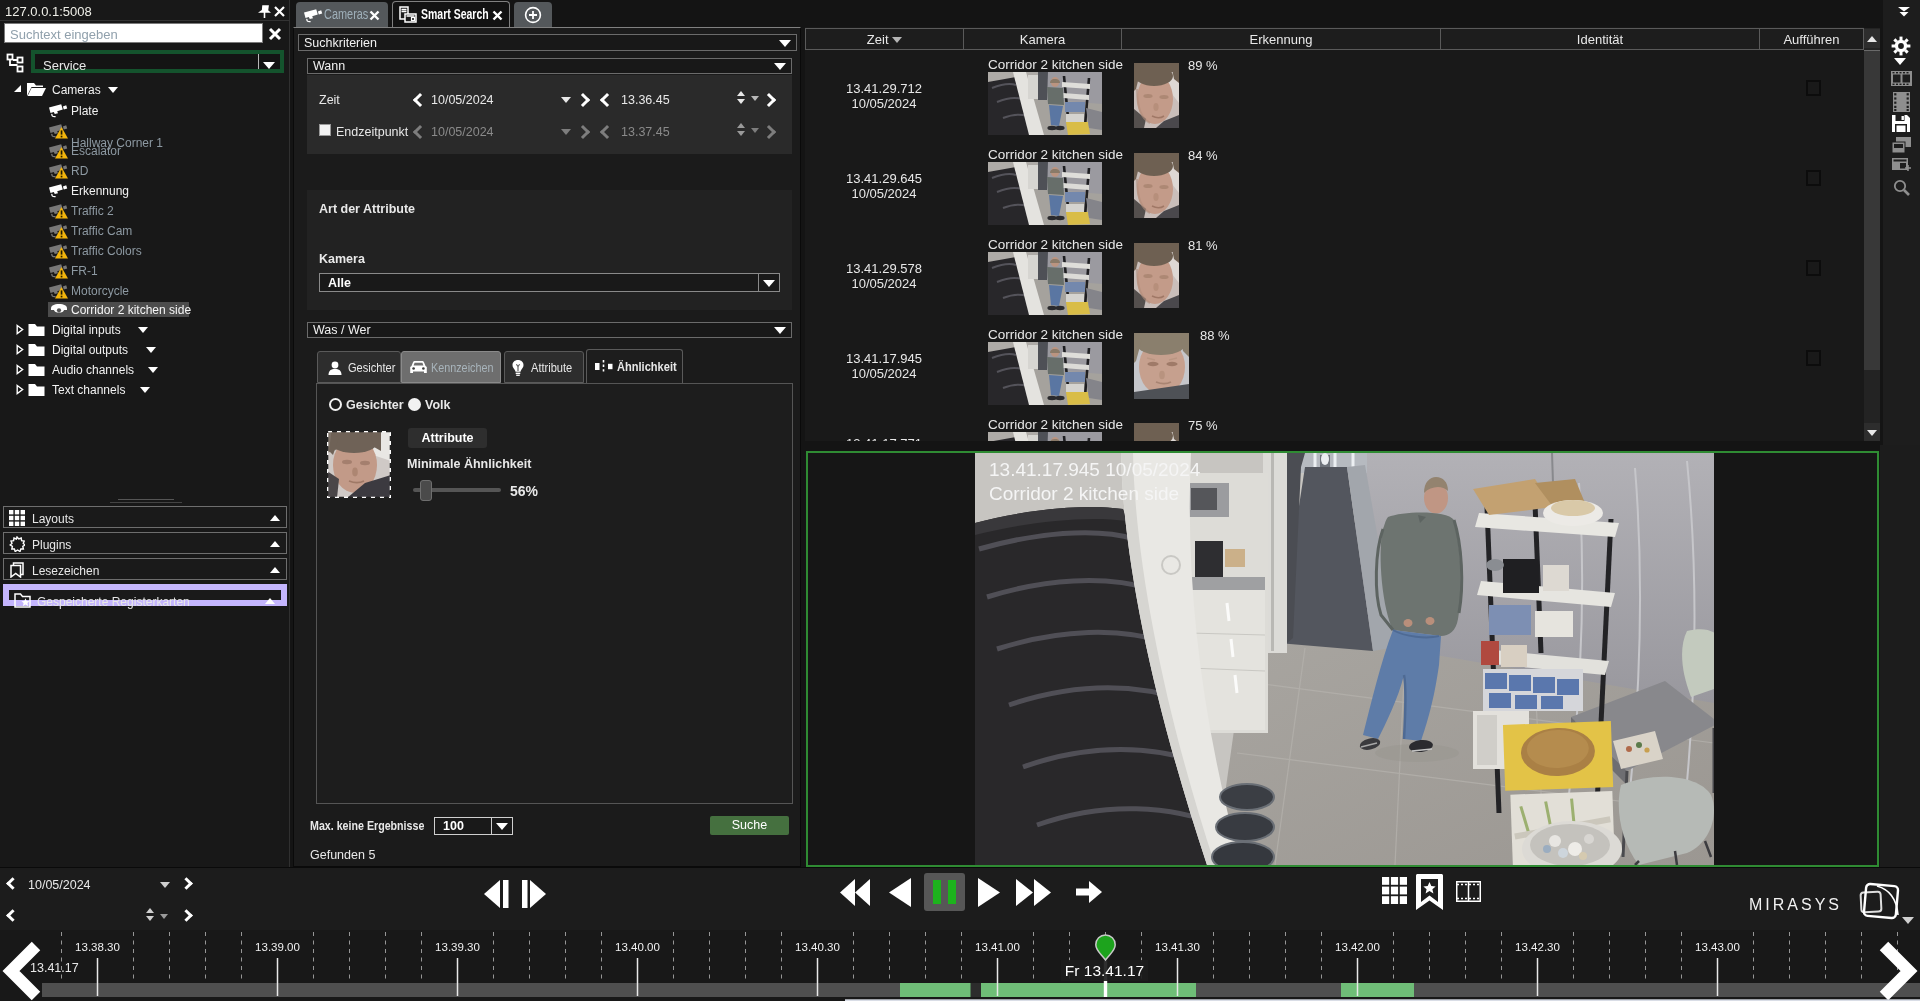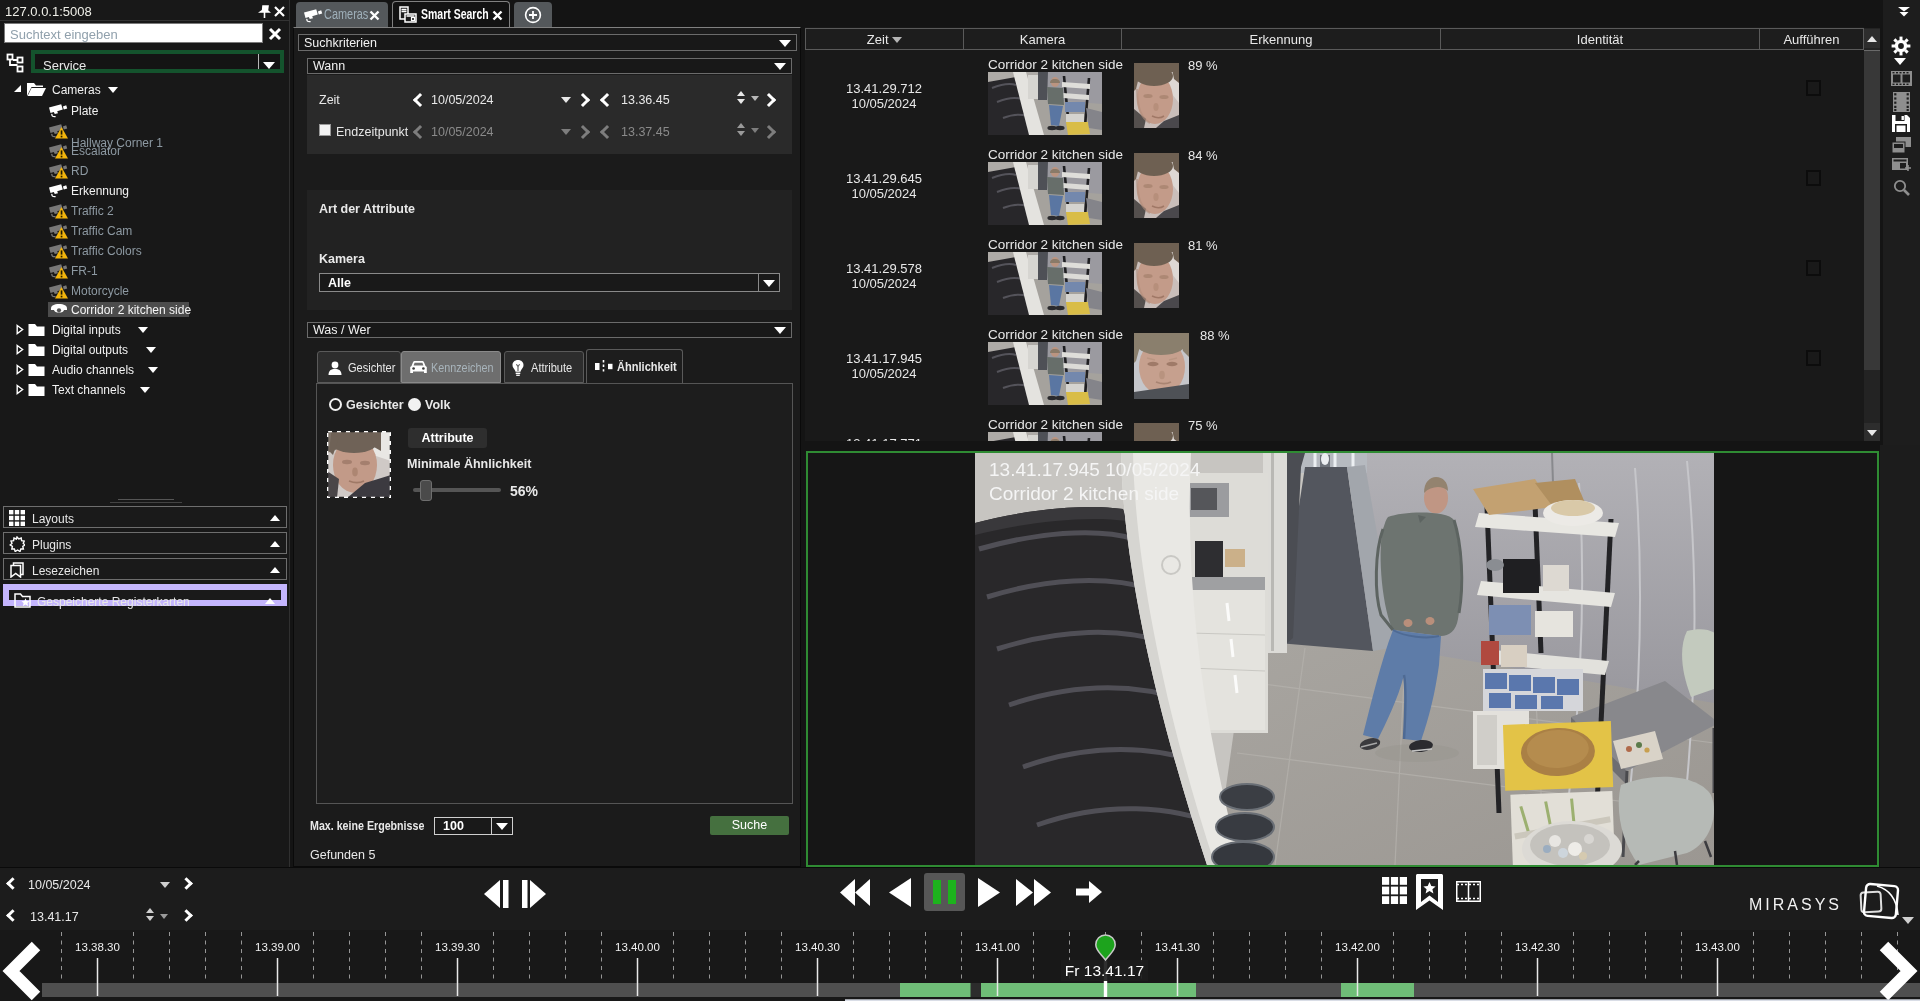--- a/index.html
+++ b/index.html
@@ -230,21 +230,21 @@
       <div class="ab" style="right:6px;top:8px;width:0;height:0;border-left:5px solid transparent;border-right:5px solid transparent;border-bottom:6px solid #fff"></div>
     </div>
   </div>
 </div>
 
 <div class="chL" style="z-index:6;left:8px;top:879px;width:6px;height:6px"></div>
 <div class="ab" style="z-index:6;left:28px;top:878px;font-size:12.5px;color:#e8e8e8">10/05/2024</div>
 <div class="ab" style="z-index:6;left:160px;top:882px;width:0;height:0;border-left:5px solid transparent;border-right:5px solid transparent;border-top:6px solid #cfcfcf"></div>
 <div class="chR" style="z-index:6;left:182px;top:879px;width:6px;height:6px"></div>
 <div class="chL" style="z-index:6;left:8px;top:911px;width:6px;height:6px"></div>
-<div class="ab" style="z-index:6;left:30px;top:910px;font-size:12.5px;color:#e8e8e8">13.41.17</div>
+<div class="ab" style="z-index:6;left:30px;top:961px;font-size:12.5px;color:#e8e8e8">13.41.17</div>
 <div class="ab" style="z-index:6;left:146px;top:908px;width:0;height:0;border-left:4px solid transparent;border-right:4px solid transparent;border-bottom:5px solid #cfcfcf"></div>
 <div class="ab" style="z-index:6;left:146px;top:916px;width:0;height:0;border-left:4px solid transparent;border-right:4px solid transparent;border-top:5px solid #cfcfcf"></div>
 <div class="ab" style="z-index:6;left:160px;top:914px;width:0;height:0;border-left:4px solid transparent;border-right:4px solid transparent;border-top:5px solid #9a9a9a"></div>
 <div class="chR" style="z-index:6;left:182px;top:911px;width:6px;height:6px"></div>
 
 <div class="bx" style="left:296px;top:2px;width:92px;height:25px;background:#54585b;border-radius:4px 4px 0 0">
   <svg class="ab" style="left:7px;top:6px" width="20" height="15" viewBox="0 0 20 15">
       <use href="#cam" fill="#fff"></use>
     </svg>
   <div class="ab" style="left:28px;top:4px;font-size:14px;color:#9fb0ba;white-space:nowrap;transform:scaleX(.78);transform-origin:left top">Cameras</div>

